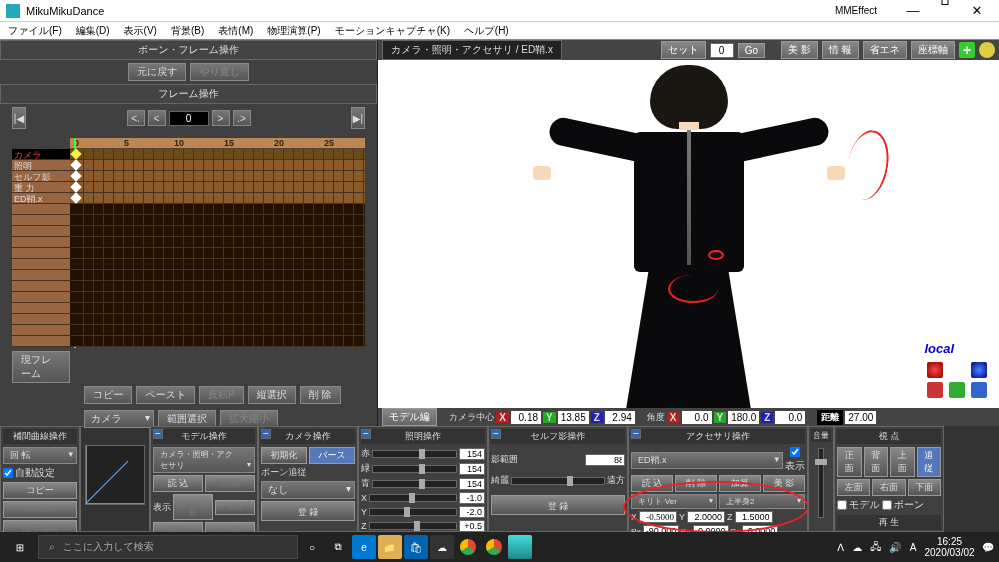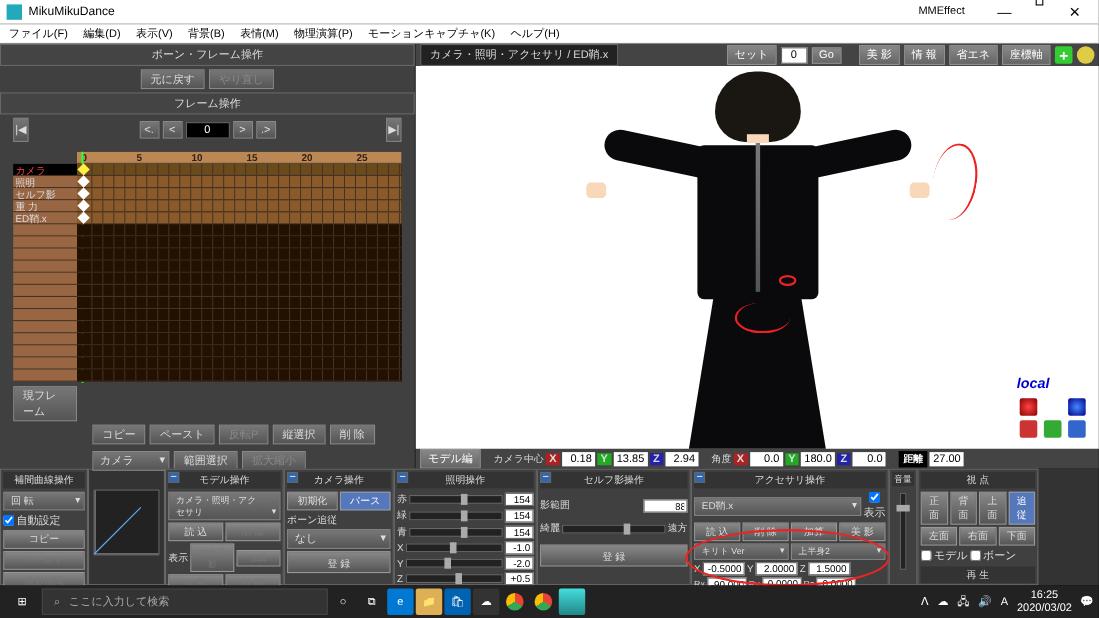--- a/index.html
+++ b/index.html
@@ -492,21 +492,21 @@
         <div class="bbtn">削 除</div>
         <div class="bbtn">加算</div>
         <div class="bbtn">美 影</div>
       </div>
     <div class="row">
         <div class="dropdown" style="flex:1;font-size:8px">キリト Ver</div>
         <div class="dropdown" style="flex:1;font-size:8px">上半身2</div>
       </div>
     <div class="row">
         <span class="blabel">X</span>
-        <input class="binput" style="width: 38px;" value="-0.5000">
+        <input class="binput" style="width: 38px; font-family: Liberation Serif, serif;" value="-0.5000">
         <span class="blabel">Y</span>
         <input class="binput" style="width: 38px;" value="2.0000">
         <span class="blabel">Z</span>
         <input class="binput" style="width: 38px;" value="1.5000">
       </div>
     <div class="row">
         <span class="blabel" style="font-size:8px">Rx</span>
         <input class="binput" style="width: 36px;" value="-90.0000">
         <span class="blabel" style="font-size:8px">Ry</span>
         <input class="binput" style="width: 36px;" value="0.0000">

